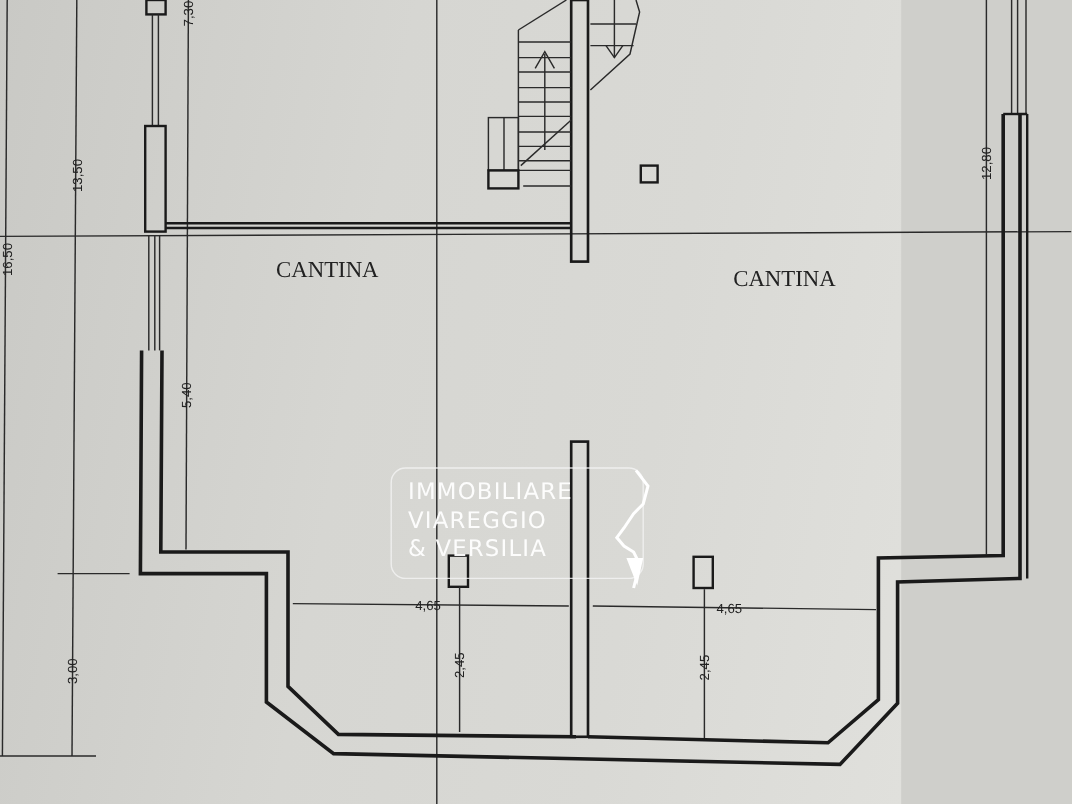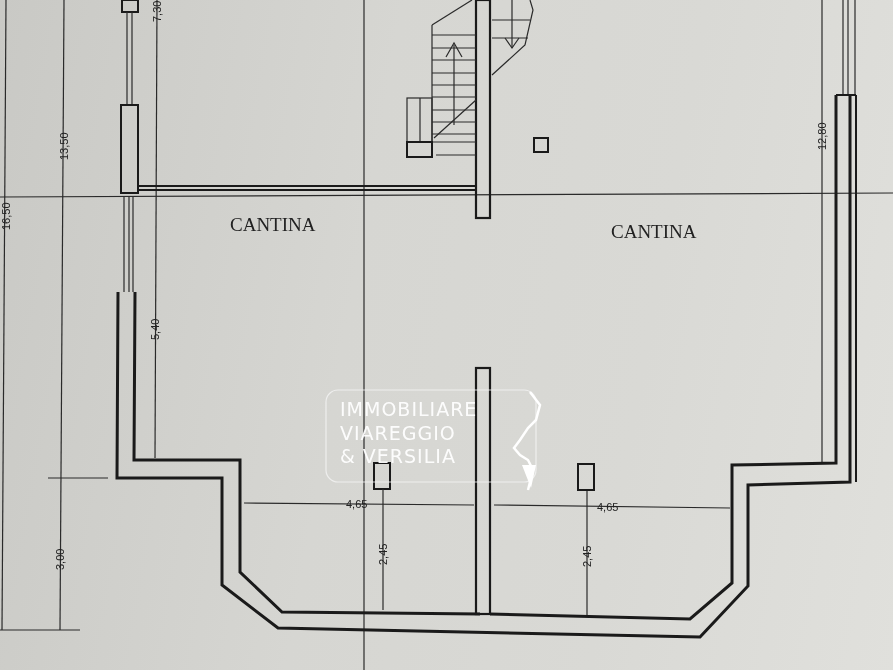--- a/index.html
+++ b/index.html
@@ -1,17 +1,17 @@
 <!DOCTYPE html>
 <html><head>
 <meta charset="utf-8">
 <style>
   html,body{margin:0;padding:0;}
   body{width:893px;height:670px;overflow:hidden;background:#cfcfcb;}
-  .wrap{position:relative;width:893px;height:670px;background:linear-gradient(100deg,#c9c9c5 0%,#d6d6d2 40%,#d9d9d5 70%,#e0e0dc 100%);}
+  .wrap{position:relative;width:751px;height:670px;background:linear-gradient(100deg,#c9c9c5 0%,#d6d6d2 40%,#d9d9d5 70%,#e0e0dc 100%);}
   svg{position:absolute;left:0;top:0;}
   .room{font-family:"Liberation Serif",serif;font-size:19px;fill:#222;}
   .dim{font-family:"Liberation Sans",sans-serif;font-size:11px;fill:#222;}
   .wm{font-family:"DejaVu Sans",sans-serif;font-size:19px;fill:#fff;letter-spacing:1px;opacity:.95;}
   .w{stroke:#1a1a1a;stroke-width:3;fill:none;}
   .t{stroke:#2a2a2a;stroke-width:1.2;fill:none;}
 </style>
 </head>
 <body>
 

